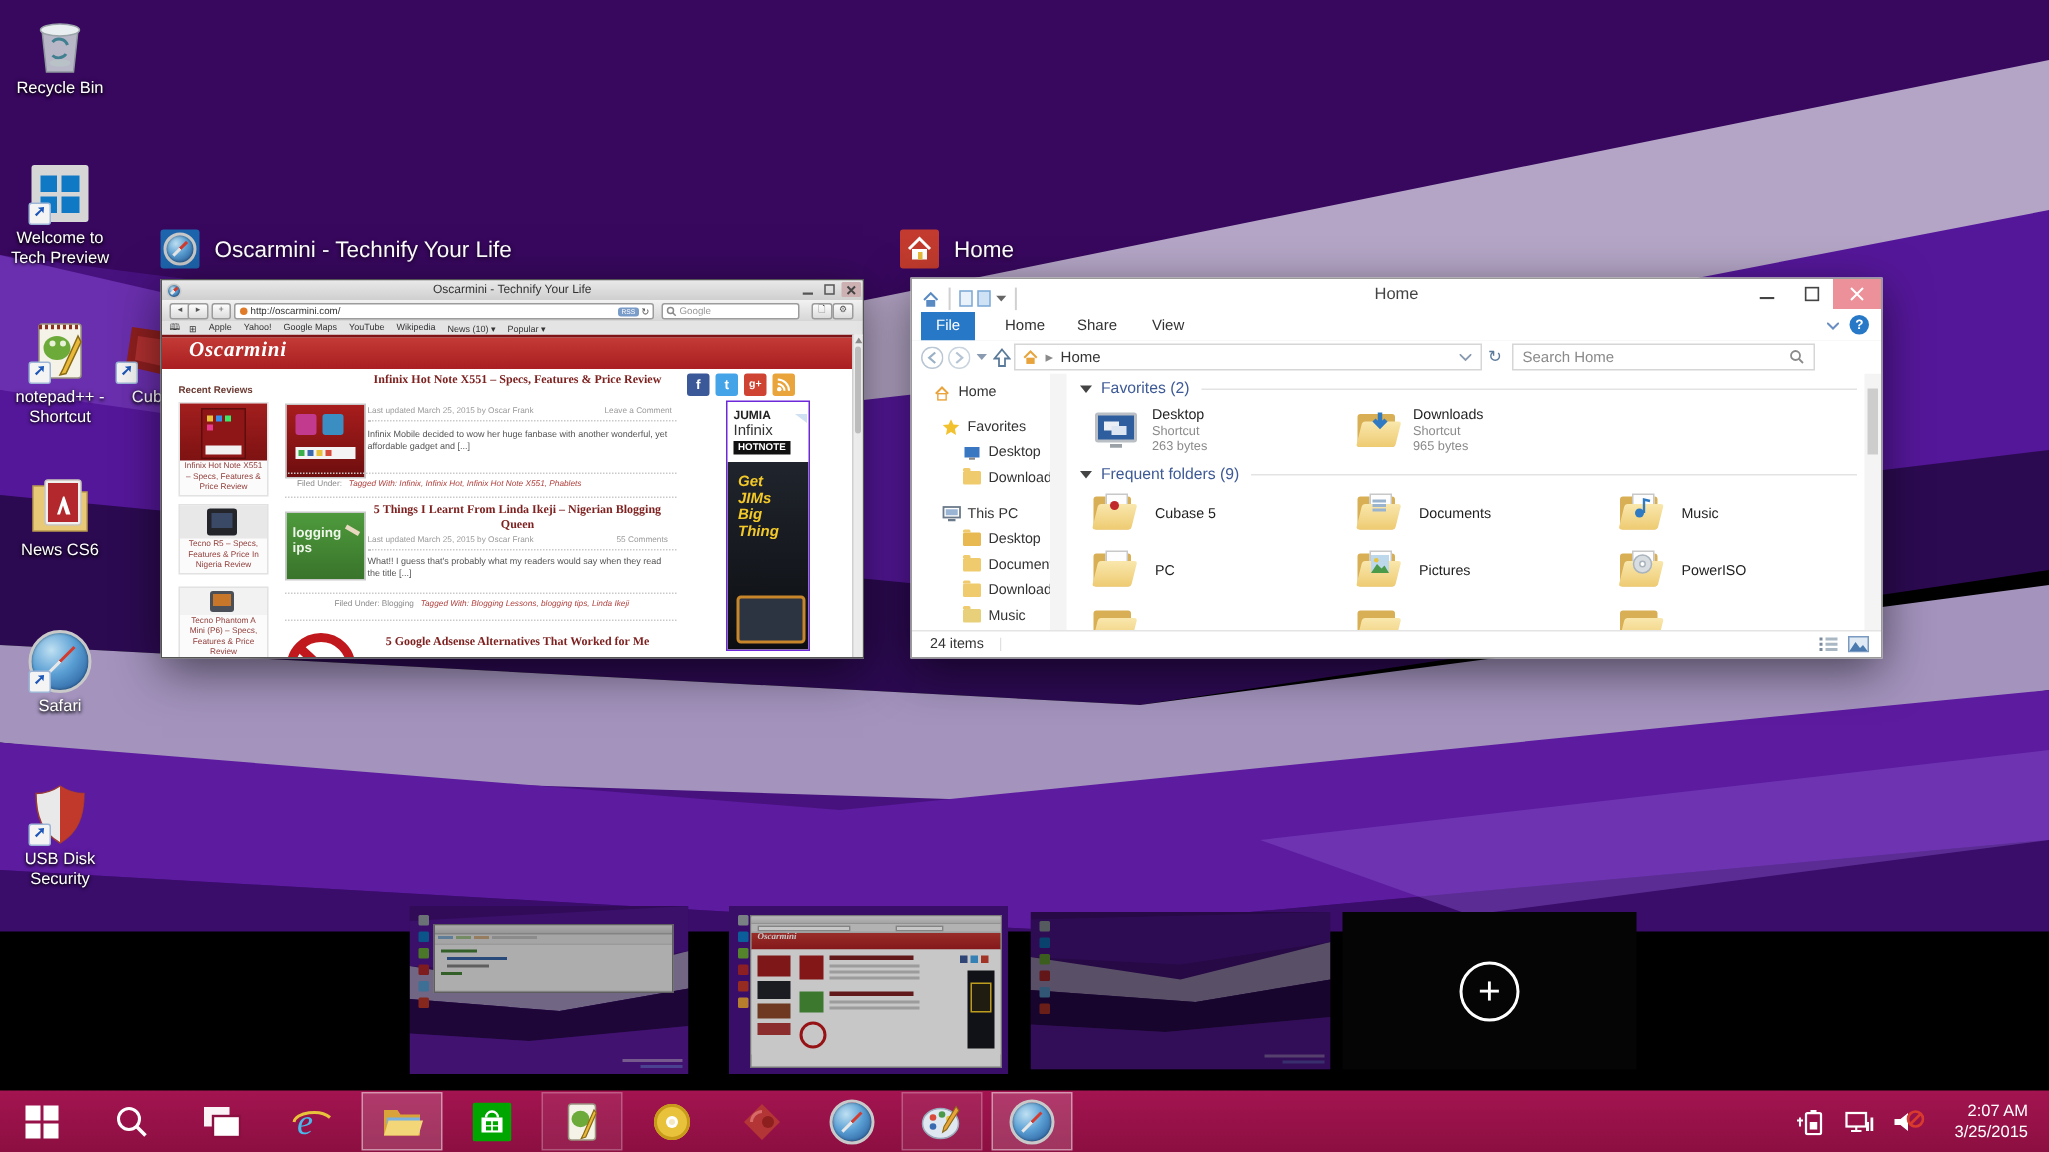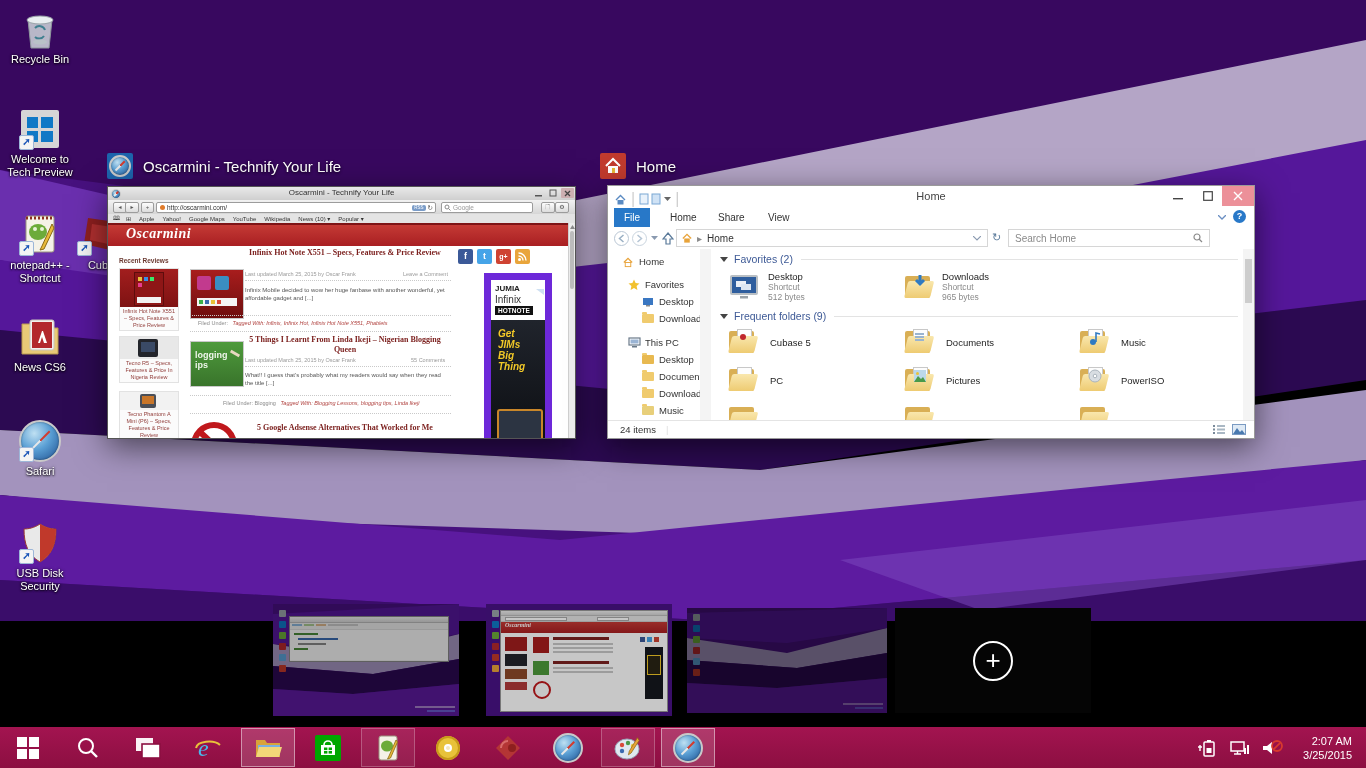--- a/index.html
+++ b/index.html
@@ -363,21 +363,21 @@
 
       <div class="soc" style="left:350px;background:#3b5998;">f</div>
       <div class="soc" style="left:369px;background:#45a4e8;">t</div>
       <div class="soc" style="left:388px;background:#cf4332;font-size:7px;">g+</div>
       <div class="soc" style="left:407px;background:#e9a53b;">
         <svg width="9" height="9" viewBox="0 0 9 9" style="margin-top:3px;">
             <circle cx="1.5" cy="7.5" r="1.5" fill="#fff"></circle>
             <path d="M0.5 4 a4.5 4.5 0 0 1 4.5 4.5 M0.5 1 a7.5 7.5 0 0 1 7.5 7.5" fill="none" stroke="#fff" stroke-width="1.4"></path>
           </svg>
       </div>
-      <div class="abs" style="left:376px;top:50px;width:54px;height:165px;border:7px solid #6d28d9;background:#fff;overflow:hidden;">
+      <div class="abs" style="left:376px;top:44px;width:54px;height:165px;border:1px solid #6d28d9;background:#fff;overflow:hidden;">
         <div class="abs" style="right:1px;top:1px;width:8px;height:6px;">
           <svg width="8" height="6">
               <path d="M0 0 L8 0 L8 6 Z" fill="#cfe0f2"></path>
             </svg>
         </div>
         <div class="abs" style="left:4px;top:4px;font-size:8px;font-weight:bold;color:#222;">JUMIA</div>
         <div class="abs" style="left:4px;top:14px;font-size:10px;color:#333;">Infinix</div>
         <div class="abs" style="left:4px;top:26px;font-size:6.5px;font-weight:bold;color:#fff;background:#111;padding:1px 3px;">HOTNOTE</div>
         <div class="abs" style="left:0;top:40px;width:54px;height:125px;background:linear-gradient(#20242c,#0c0e12);">
           <div style="padding:8px 0 0 7px;font-size:10px;line-height:11px;font-weight:bold;color:#f2c928;font-style:italic;">
@@ -553,21 +553,21 @@
         <svg width="32" height="28" viewBox="0 0 32 28">
           <rect x="2" y="2" width="28" height="20" rx="2" fill="#b9bfc4"></rect>
             <rect x="4" y="4" width="24" height="16" fill="#2f5e9e"></rect>
           <rect x="8" y="8" width="10" height="6" fill="#fff" opacity=".9"></rect>
             <rect x="13" y="11" width="10" height="6" fill="#dce6f2"></rect>
           <rect x="12" y="23" width="8" height="2.5" fill="#9aa2a8"></rect>
         </svg>
         <div style="margin-left:8px;">
           <div class="tile-name">Desktop</div>
           <div class="tile-sub">Shortcut</div>
-          <div class="tile-sub">512 bytes</div>
+          <div class="tile-sub">263 bytes</div>
         </div>
       </div>
       <div class="abs" style="left:296px;top:22px;display:flex;align-items:center;">
         <div class="xfold">
           <div class="b"></div>
           <svg class="acc" style="left:8px;top:0;" width="16" height="18" viewBox="0 0 16 18">
               <path d="M8 1 L8 9 M4 6 L8 10 L12 6" fill="none" stroke="#2f7ac2" stroke-width="3"></path>
             </svg>
           <div class="f"></div>
         </div>

